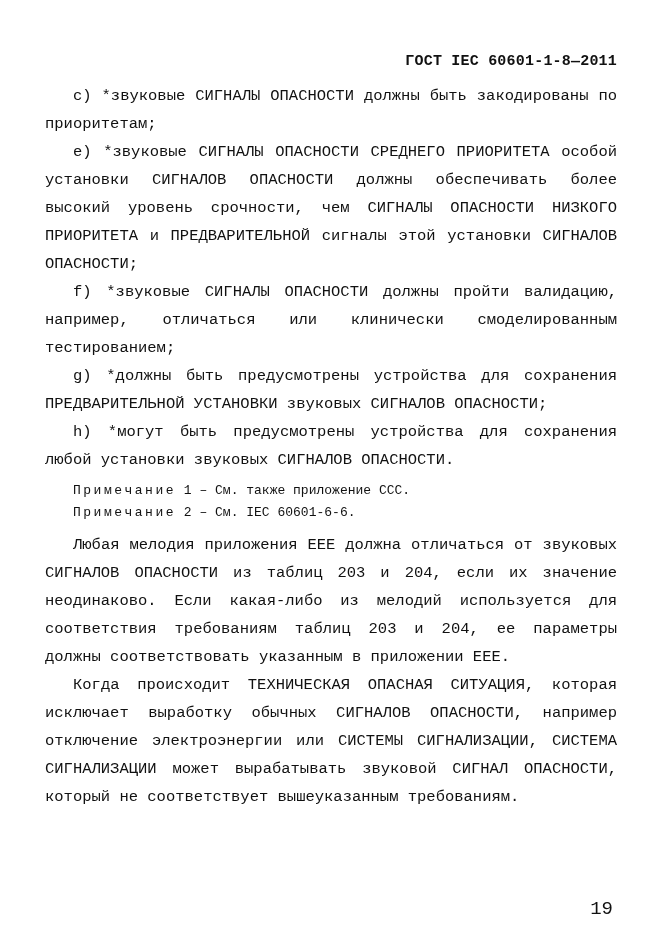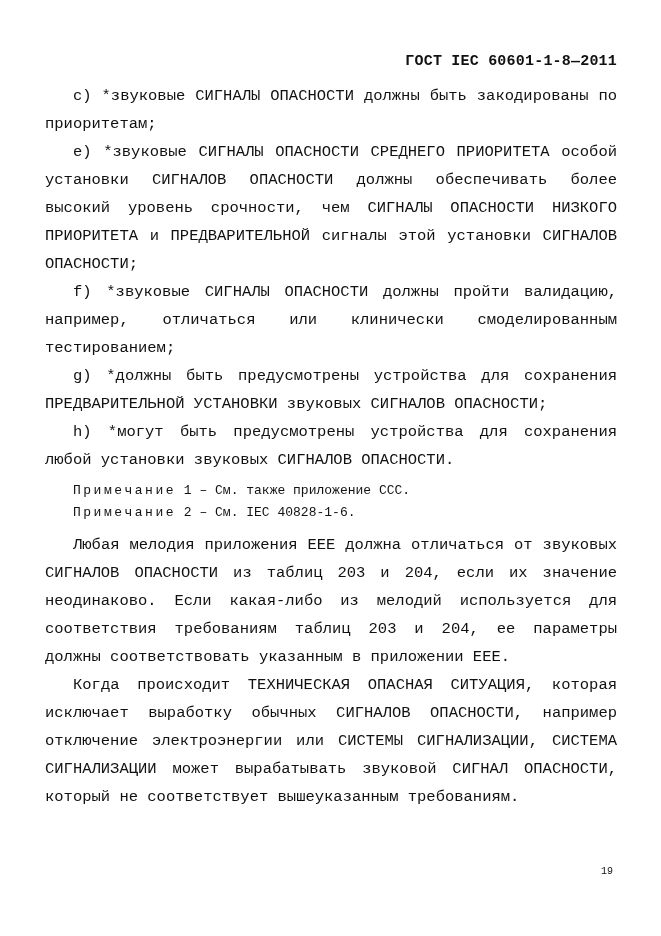--- a/index.html
+++ b/index.html
@@ -41,23 +41,23 @@
     font-size: 13px;
     line-height: 22px;
     text-align: left;
     text-indent: 28px;
   }
   .note-label {
     letter-spacing: 2.5px;
   }
   .page-number {
     position: absolute;
-    top: 864px;
+    top: 901px;
     right: 48px;
-    font-size: 10px;
+    font-size: 19px;
     line-height: 16px;
   }
 </style>
 </head>
 <body>
 
 <div class="page">
 
   <div class="page-header">
     <span>ГОСТ IEC 60601-1-8—2011</span>
@@ -66,21 +66,21 @@
   <div class="body-text">
 
     <p class="para">c) *звуковые СИГНАЛЫ ОПАСНОСТИ должны быть закодированы по приоритетам;</p>
     <p class="para">e) *звуковые СИГНАЛЫ ОПАСНОСТИ СРЕДНЕГО ПРИОРИТЕТА особой установки СИГНАЛОВ ОПАСНОСТИ должны обеспечивать более высокий уровень срочности, чем СИГНАЛЫ ОПАСНОСТИ НИЗКОГО ПРИОРИТЕТА и ПРЕДВАРИТЕЛЬНОЙ сигналы этой установки СИГНАЛОВ ОПАСНОСТИ;</p>
     <p class="para">f) *звуковые СИГНАЛЫ ОПАСНОСТИ должны пройти валидацию, например, отличаться или клинически смоделированным тестированием;</p>
     <p class="para">g) *должны быть предусмотрены устройства для сохранения ПРЕДВАРИТЕЛЬНОЙ УСТАНОВКИ звуковых СИГНАЛОВ ОПАСНОСТИ;</p>
     <p class="para">h) *могут быть предусмотрены устройства для сохранения любой установки звуковых СИГНАЛОВ ОПАСНОСТИ.</p>
 
     <div class="notes">
       <p class="note"><span class="note-label">Примечание</span> <span>1</span> <span>– См. также приложение ССС.</span></p>
-      <p class="note"><span class="note-label">Примечание</span> <span>2</span> <span>– См. IEC 40828-1-6.</span></p>
+      <p class="note"><span class="note-label">Примечание</span> <span>2</span> <span>– См. IEC 60601-6-6.</span></p>
     </div>
 
     <p class="para">Любая мелодия приложения ЕЕЕ должна отличаться от звуковых СИГНАЛОВ ОПАСНОСТИ из таблиц 203 и 204, если их значение неодинаково. Если какая-либо из мелодий используется для соответствия требованиям таблиц 203 и 204, ее параметры должны соответствовать указанным в приложении ЕЕЕ.</p>
     <p class="para">Когда происходит ТЕХНИЧЕСКАЯ ОПАСНАЯ СИТУАЦИЯ, которая исключает выработку обычных СИГНАЛОВ ОПАСНОСТИ, например отключение электроэнергии или СИСТЕМЫ СИГНАЛИЗАЦИИ, СИСТЕМА СИГНАЛИЗАЦИИ может вырабатывать звуковой СИГНАЛ ОПАСНОСТИ, который не соответствует вышеуказанным требованиям.</p>
 
   </div>
 
   <div class="page-number">19</div>
 
 </div>

